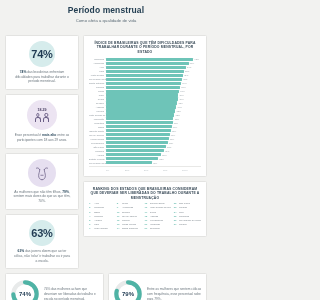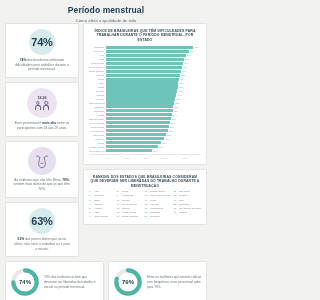--- a/index.html
+++ b/index.html
@@ -5,21 +5,21 @@
   * { box-sizing: border-box; margin: 0; padding: 0; }
   html, body {
     width: 212px; height: 300px;
     background: #f2f2f0;
     font-family: "Liberation Sans", sans-serif;
     overflow: hidden;
   }
   .page { width: 212px; height: 300px; position: relative; background: #f2f2f0; }
 
   
-  .header { padding: 6px 8px 0; text-align: center; }
+  .header { padding: 6px 8px 12px; text-align: center; }
   .title {
     font-size: 8.5px; font-weight: bold; color: #243f52;
     letter-spacing: .1px; line-height: 1.1;
   }
   .subtitle {
     font-size: 4.2px; color: #5d6d78; margin-top: 2.5px; letter-spacing: .05px;
   }
 
   
   .body { display: flex; gap: 4px; padding: 0 5px; }

